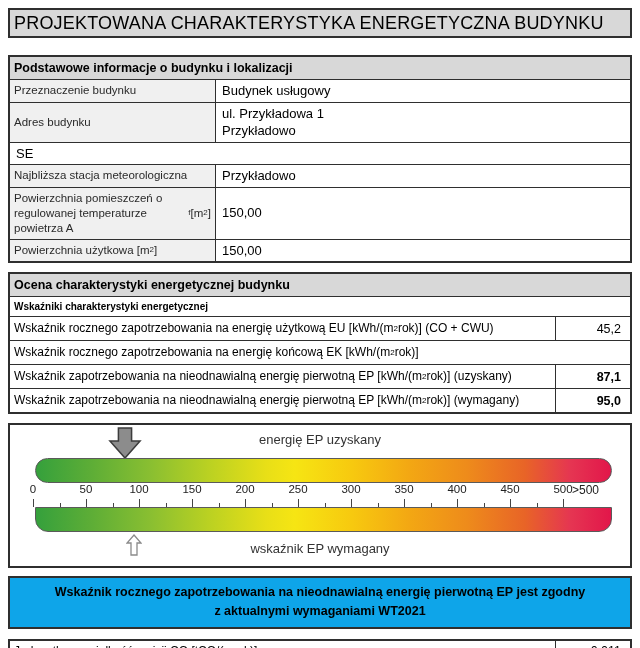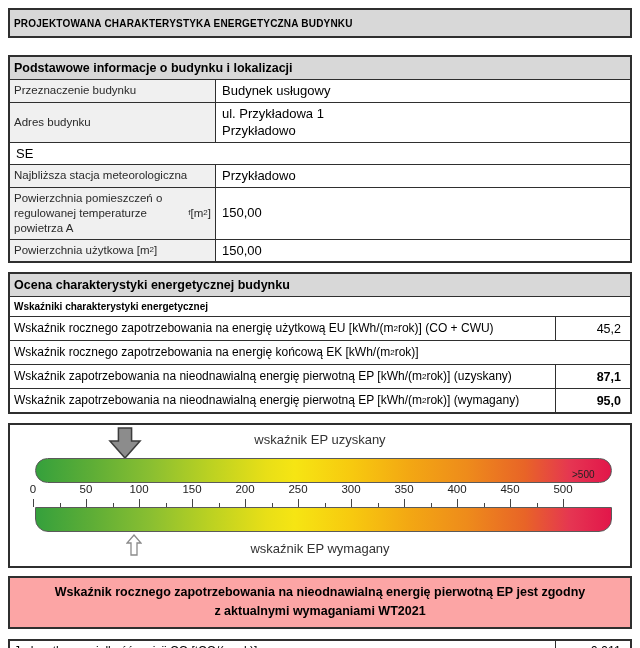--- a/index.html
+++ b/index.html
@@ -8,21 +8,21 @@
     width: 640px; height: 648px;
     font-family: "Liberation Sans", sans-serif;
     color: #000; overflow: hidden;
   }
   .page { position: relative; width: 640px; height: 648px; padding: 8px; }
 
   
   .title-bar {
     height: 30px; border: 2px solid #2f2f2f; background: #d8d8d8;
     display: flex; align-items: center; padding: 0 4px;
-    font-size: 10px; font-weight: bold; letter-spacing: .2px;
+    font-size: 18px; font-weight: normal; letter-spacing: .2px;
     margin-bottom: 17px;
   }
 
   
   .tbl { border: 2px solid #2f2f2f; background: #fff; }
   .tbl-header {
     background: #d8d8d8; font-weight: bold; font-size: 12.5px;
     padding: 4px 4px; border-bottom: 1px solid #2f2f2f;
   }
   .tbl-subheader {
@@ -77,28 +77,28 @@
   .grad-bar.bottom { top: 82px; border-radius: 0 0 13px 13px; }
   .tick-strip { position: absolute; left: 23px; top: 58px; width: 530px; height: 24px; }
   .tick-num {
     position: absolute; top: 0; transform: translateX(-50%);
     font-size: 11.5px; color: #222; white-space: nowrap;
   }
   .tick-line { position: absolute; width: 1px; background: #444; }
   .tick-line.major { top: 16px; height: 8px; }
   .tick-line.minor { top: 20px; height: 4px; }
   .overflow-num {
-    position: absolute; left: 562px; top: 44px; font-size: 10px; color: #222;
+    position: absolute; left: 562px; top: 58px; font-size: 12px; color: #222;
   }
   .arrow-down { position: absolute; top: 2px; width: 36px; height: 32px; }
   .arrow-up { position: absolute; top: 109px; width: 16px; height: 22px; }
 
   
   .wt-box {
-    border: 2px solid #2f2f2f; background: #fca5a5; text-align: center;
+    border: 2px solid #2f2f2f; background: #0ea5e9; text-align: center;
     font-weight: bold; font-size: 12.5px; line-height: 1.55;
     padding: 5px 40px; margin-bottom: 10px;
   }
 
   
   .emi-row { display: flex; min-height: 21px; }
   .emi-label {
     flex: 1; font-size: 12px; padding: 2px 4px;
     display: flex; align-items: center;
   }
@@ -163,21 +163,21 @@
           <div class="ind-value bold">87,1</div>
         </div>
         <div class="ind-row">
           <div class="ind-label">Wskaźnik zapotrzebowania na nieodnawialną energię pierwotną EP [kWh/(m<sup>2</sup>rok)] (wymagany)</div>
           <div class="ind-value bold">95,0</div>
         </div>
       </div>
   </div>
 
   <div class="scale-box">
-    <div class="scale-top-label">wskaźnik EP uzyskany</div>
+    <div class="scale-top-label">energię EP uzyskany</div>
 
     <svg id="arrow-down" class="arrow-down" viewBox="0 0 36 34" style="left: 97.326px;">
       <path d="M11 1 H25 V15 H34 L18 33 L2 15 H11 Z" fill="#8c8c8c" stroke="#3c3c3c" stroke-width="1.6"></path>
     </svg>
 
     <div class="grad-bar top" id="grad-top" style="background: linear-gradient(90deg, rgb(53, 160, 60) 0%, rgb(95, 174, 54) 10%, rgb(138, 191, 49) 20%, rgb(186, 209, 34) 30%, rgb(232, 223, 23) 40%, rgb(246, 229, 19) 45%, rgb(247, 201, 15) 55%, rgb(243, 167, 19) 65%, rgb(238, 139, 27) 75%, rgb(232, 100, 39) 85%, rgb(229, 53, 82) 93%, rgb(226, 22, 74) 100%);"></div>
 
     <div class="tick-strip" id="tick-strip">
         <span class="tick-num" style="left: 0%;">0</span>
         <span class="tick-line major" style="left: 0%;"></span>

